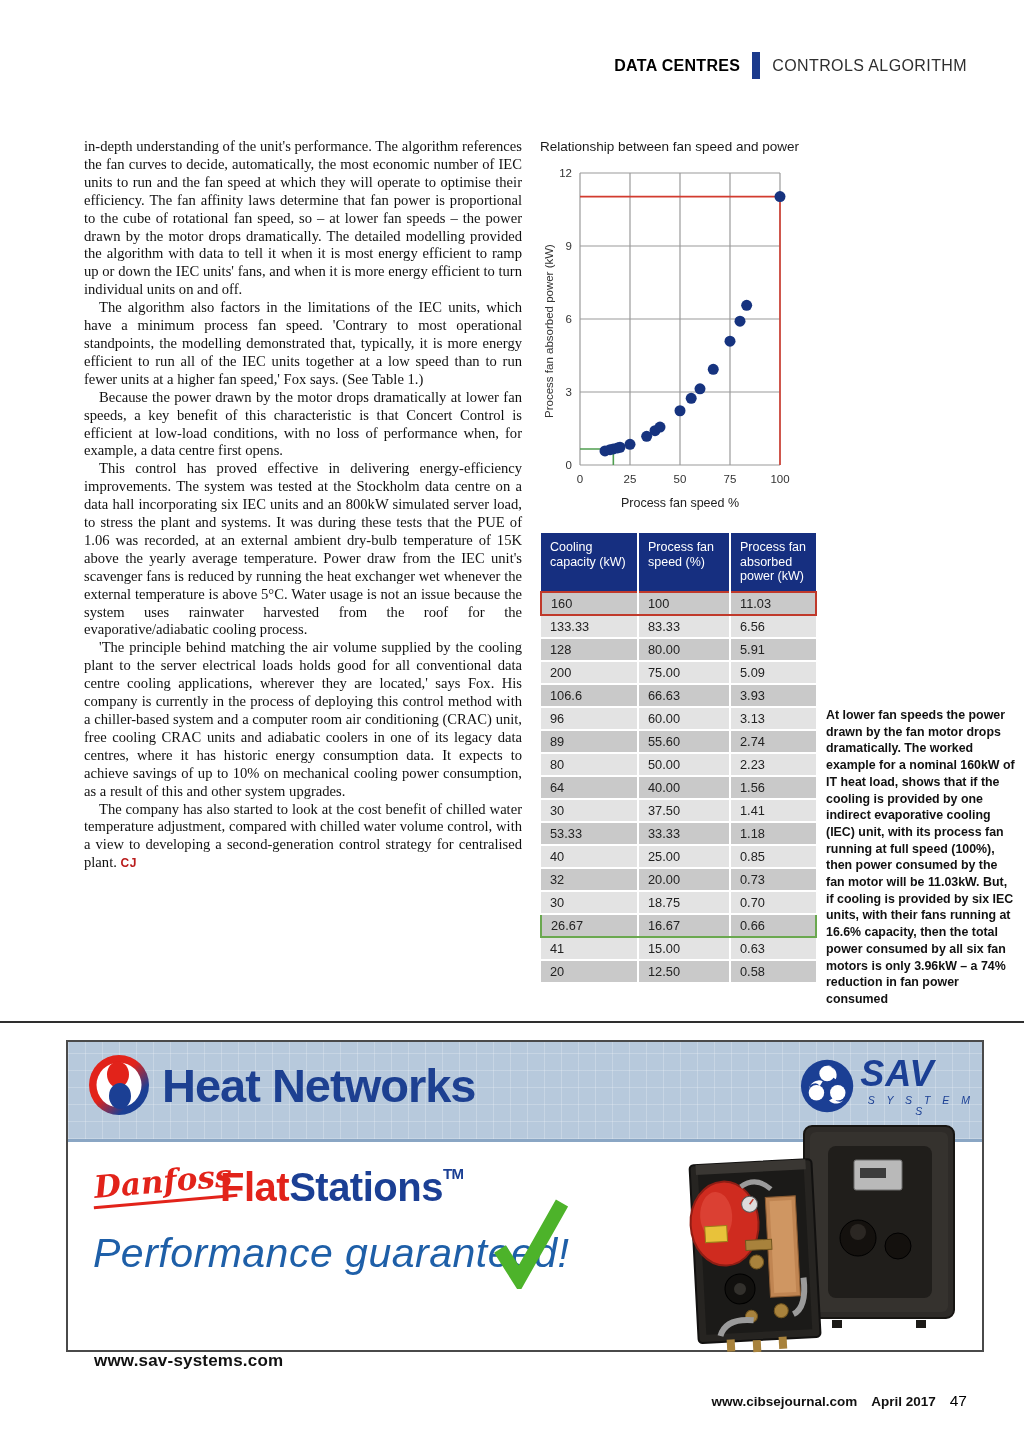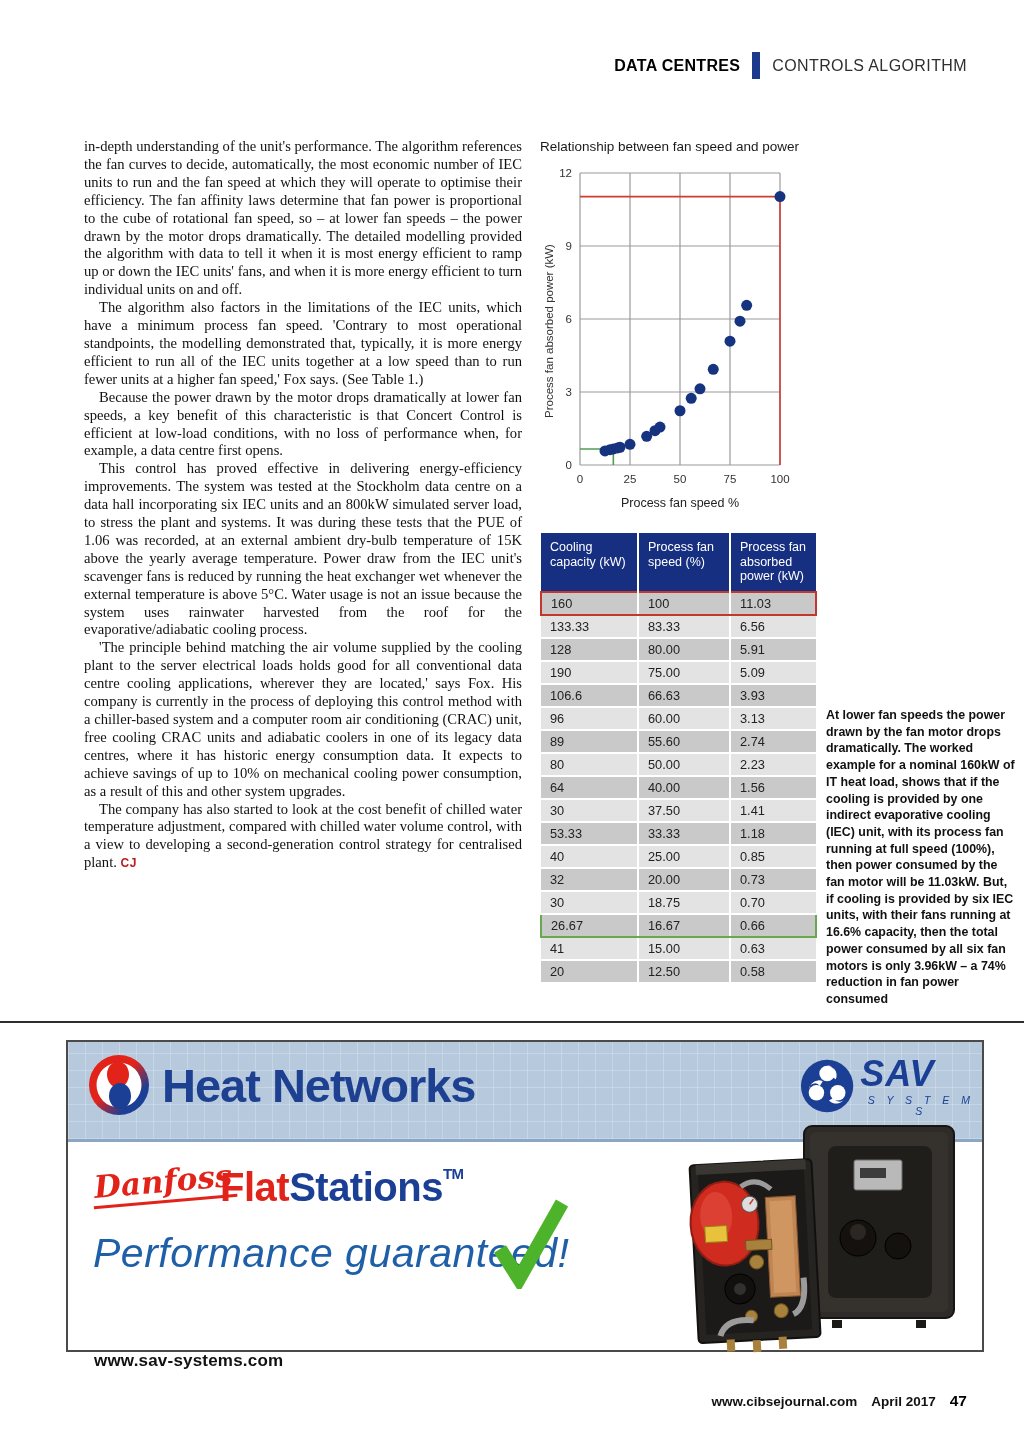--- a/index.html
+++ b/index.html
@@ -101,21 +101,21 @@
     font-style:italic; font-size:41px; color:#1e5fa8; letter-spacing:.5px;
   }
   .check { position:absolute; left:424px; top:52px; }
   .ad-url { position:absolute; left:26px; top:206px; font-size:17px; font-weight:bold; color:#111; letter-spacing:.2px; }
   .product { position:absolute; left:618px; top:-25px; }
 
   
   .footer { position:absolute; top:1392px; right:57px; display:flex; align-items:baseline; gap:14px; }
   .footer .site { font-size:13.5px; font-weight:bold; color:#111; }
   .footer .date { font-size:13.5px; font-weight:bold; color:#111; }
-  .footer .pg   { font-size:15.5px; font-weight:bold; color:#000; }
+  .footer .pg   { font-size:15.5px; font-weight:normal; color:#000; }
 </style>
 </head>
 <body>
 
 <div class="page">
 
   <div class="hdr">
     <span class="sec">DATA CENTRES</span>
     <span class="bar"></span>
     <span class="art">CONTROLS ALGORITHM</span>
@@ -202,21 +202,21 @@
           <td>133.33</td>
           <td>83.33</td>
           <td>6.56</td>
         </tr>
         <tr class="even">
           <td>128</td>
           <td>80.00</td>
           <td>5.91</td>
         </tr>
         <tr class="odd">
-          <td>190</td>
+          <td>200</td>
           <td>75.00</td>
           <td>5.09</td>
         </tr>
         <tr class="even">
           <td>106.6</td>
           <td>66.63</td>
           <td>3.93</td>
         </tr>
         <tr class="odd">
           <td>96</td>

